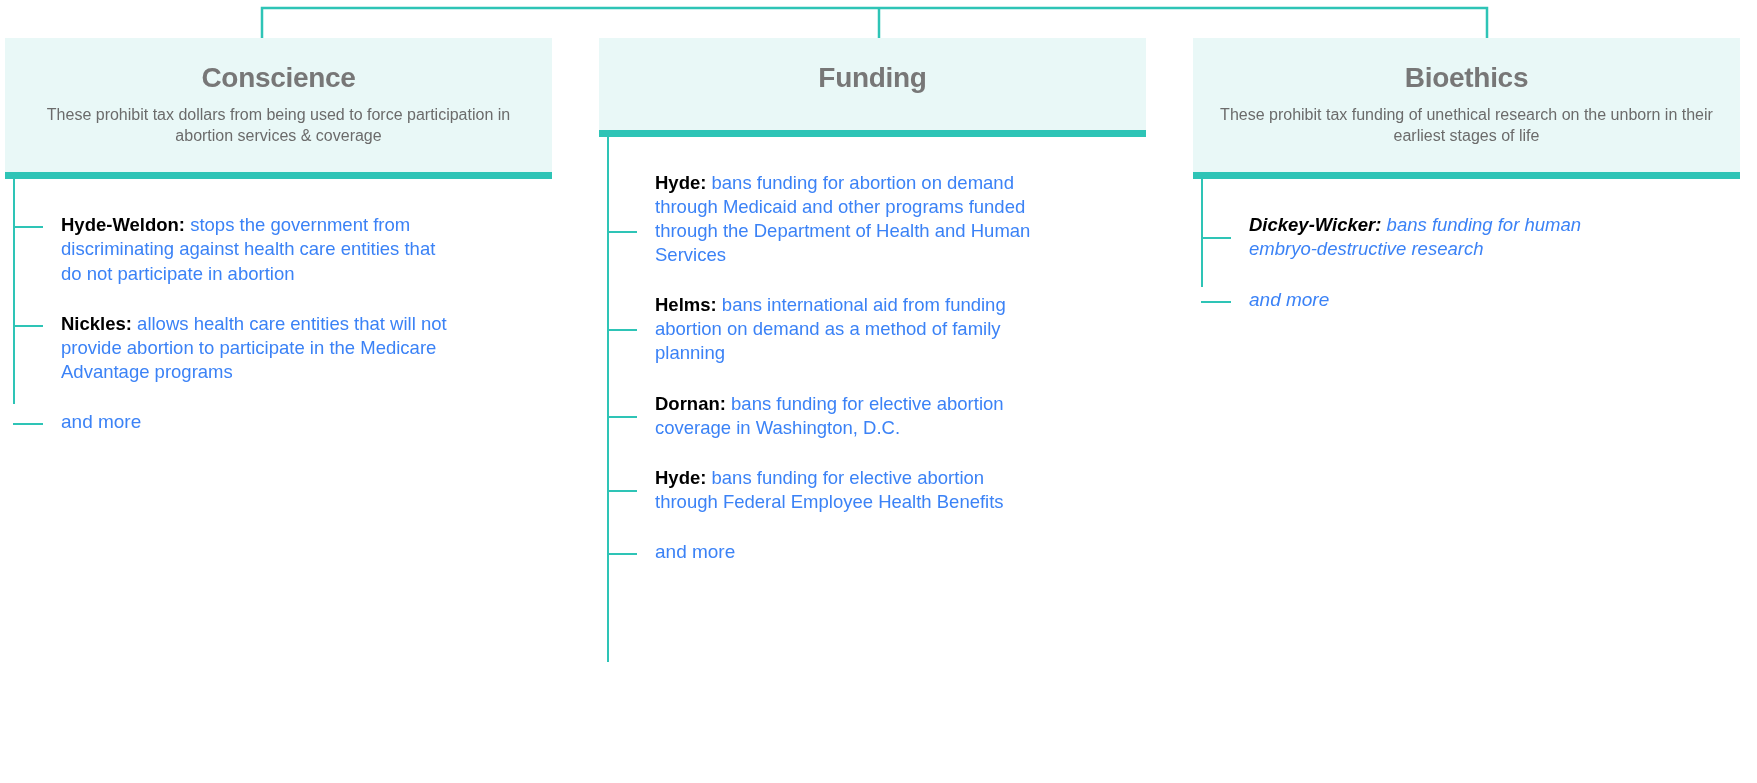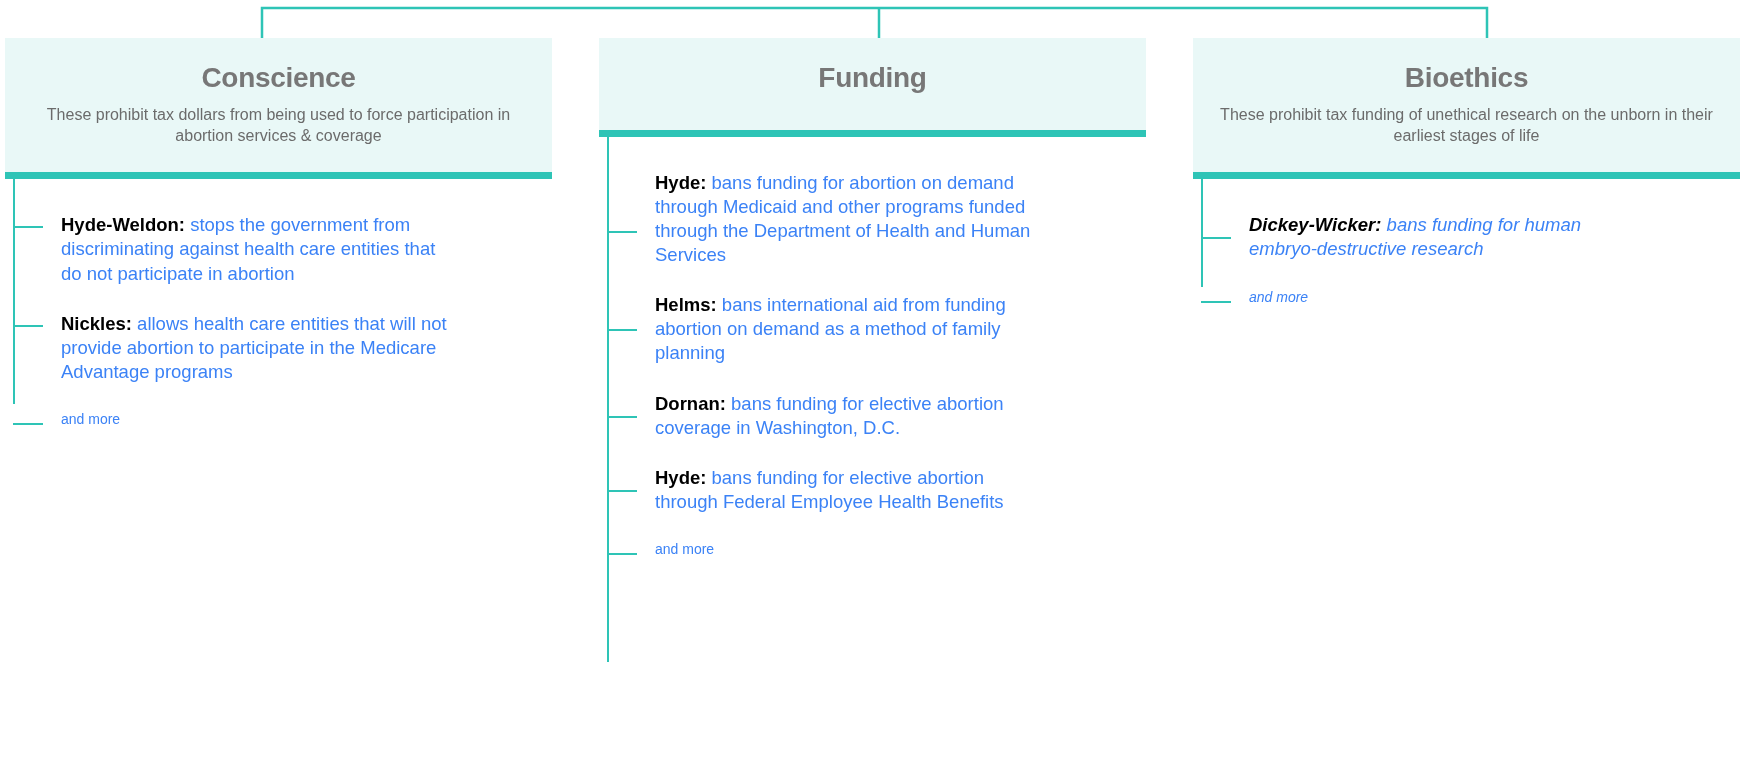--- a/index.html
+++ b/index.html
@@ -100,21 +100,21 @@
     height: 2px;
     background: #2ec4b6;
     top: 13px;
   }
   .item .term {
     font-weight: bold;
     color: #000000;
   }
   .item .desc { color: #3b82f6; }
   .item.more {
-    font-size: 14px;
+    font-size: 19px;
     color: #6a6a6a;
   }
   .col-conscience .item { max-width: 400px; }
   .col-funding .item { max-width: 380px; }
   .col-bioethics .item { max-width: 380px; font-style: italic; }
 </style>
 </head>
 <body>
 
 <svg id="connectors" viewBox="0 0 1757 60" xmlns="http://www.w3.org/2000/svg">

